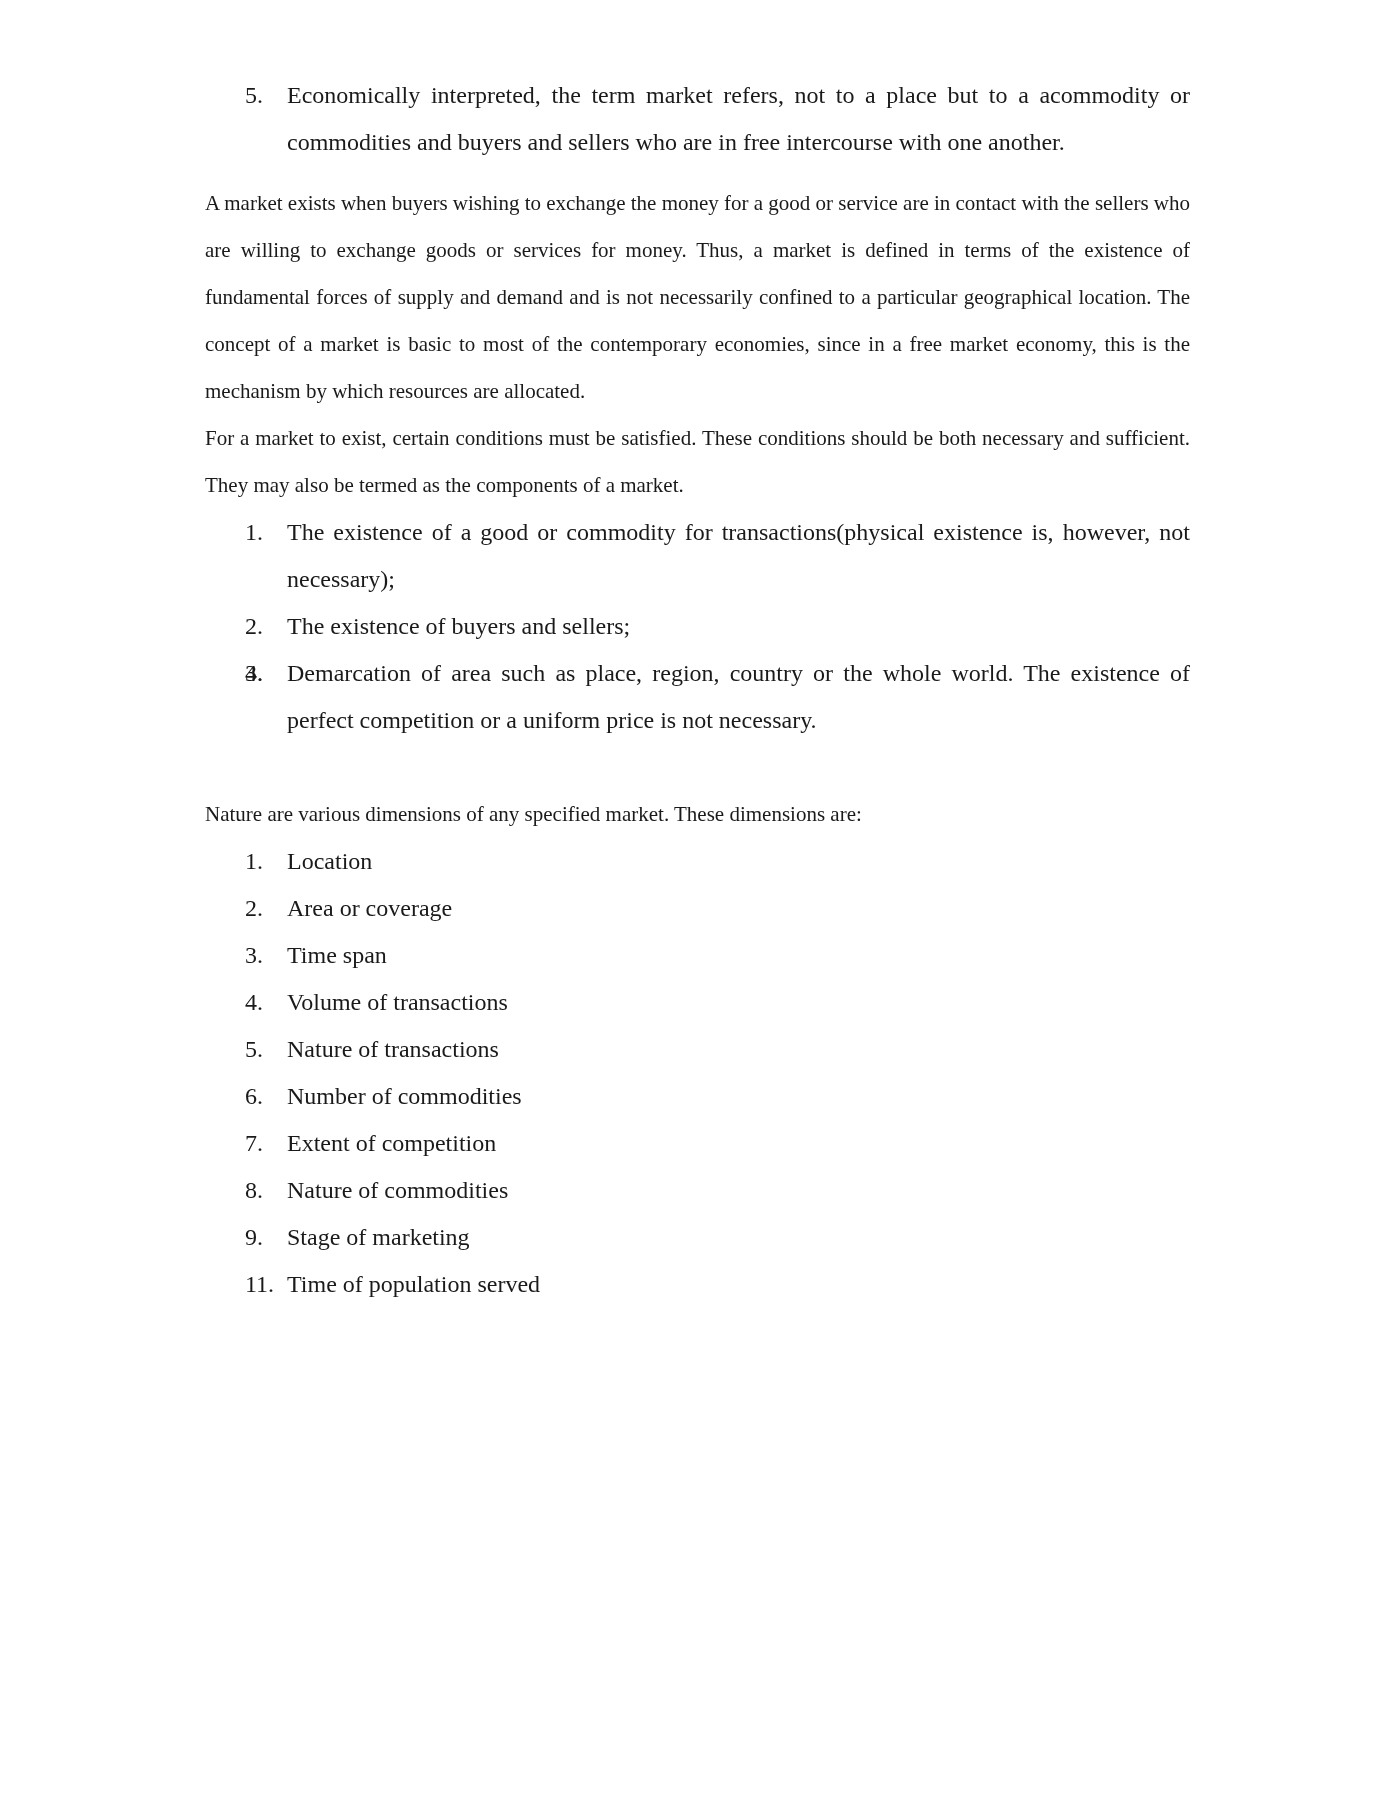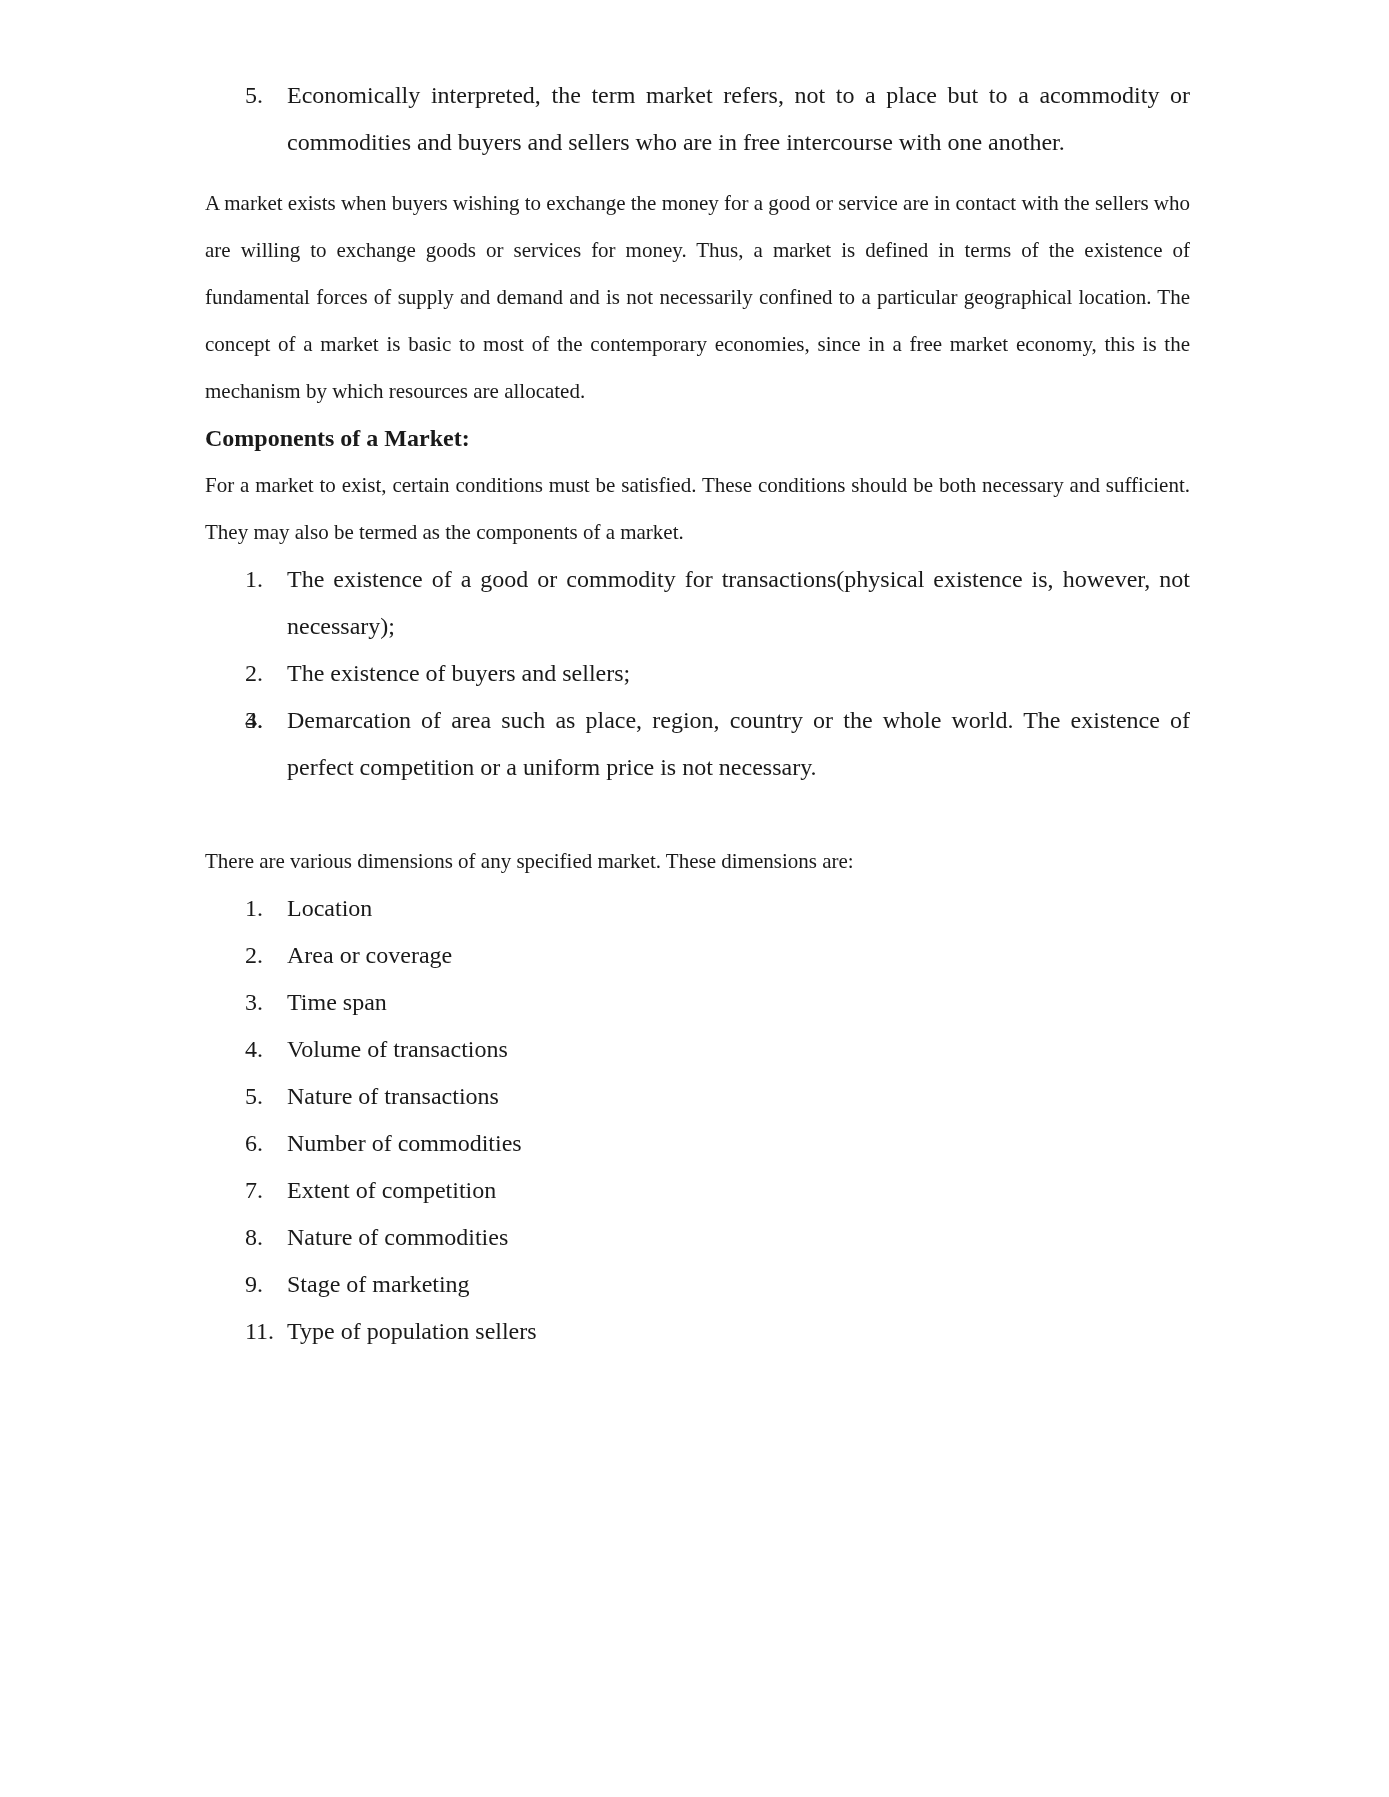--- a/index.html
+++ b/index.html
@@ -24,21 +24,20 @@
     <li class="lastline">
       <span class="num">5.</span>
       <span>Economically interpreted, the term market refers, not to a place but to a acommodity or commodities and buyers and sellers who are in free intercourse with one another.</span>
     </li>
   </ol>
 
   <div class="gap1"></div>
 
   <p class="p lastline">A market exists when buyers wishing to exchange the money for a good or service are in contact with the sellers who are willing to exchange goods or services for money.  Thus, a market is defined in terms of the existence of fundamental forces of supply and demand and is not necessarily confined to a particular geographical location.  The concept of a market is basic to most of the contemporary economies, since in a free market economy, this is the mechanism by which resources are allocated.</p>
 
-  <h3 class="h">Components of a Market:</h3>
   <p class="p lastline">For a market to exist, certain conditions must be satisfied.  These conditions should be both necessary and sufficient.  They may also be termed as the components of a market.</p>
 
   <ol>
     <li class="lastline">
       <span class="num">1.</span>
       <span>The existence of a good or commodity for transactions(physical existence is, however, not necessary);</span>
     </li>
     <li class="lastline">
       <span class="num">2.</span>
       <span>The existence of buyers and sellers;</span>
@@ -47,28 +46,28 @@
       <span class="num">3.</span>
     </li>
     <li class="lastline">
       <span class="num">4.</span>
       <span>Demarcation of area such as place, region, country or the whole world.  The existence of perfect competition or a uniform price is not necessary.</span>
     </li>
   </ol>
 
   <div class="gap2"></div>
 
-  <p class="p lastline">There are various dimensions of any specified market.  These dimensions are:</p>
+  <p class="p lastline">Nature are various dimensions of any specified market.  These dimensions are:</p>
 
   <ol>
     <li><span class="num">1.</span><span>Location</span></li>
     <li><span class="num">2.</span><span>Area or coverage</span></li>
     <li><span class="num">3.</span><span>Time span</span></li>
     <li><span class="num">4.</span><span>Volume of transactions</span></li>
     <li><span class="num">5.</span><span>Nature of transactions</span></li>
     <li><span class="num">6.</span><span>Number of commodities</span></li>
     <li><span class="num">7.</span><span>Extent of competition</span></li>
     <li><span class="num">8.</span><span>Nature of commodities</span></li>
     <li><span class="num">9.</span><span>Stage of marketing</span></li>
-    <li><span class="num">11.</span><span>Type of population sellers</span></li>
+    <li><span class="num">11.</span><span>Time of population served</span></li>
   </ol>
 
 </div>
 
 </body></html>

